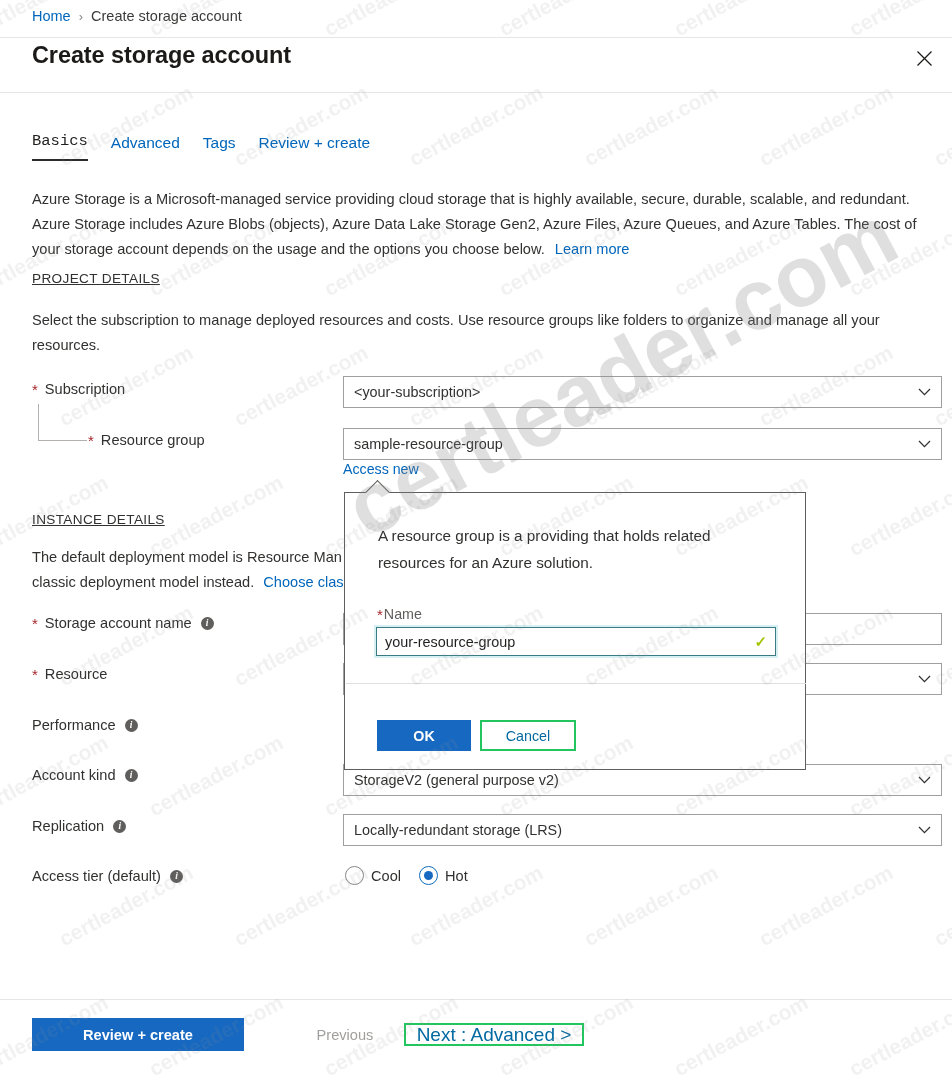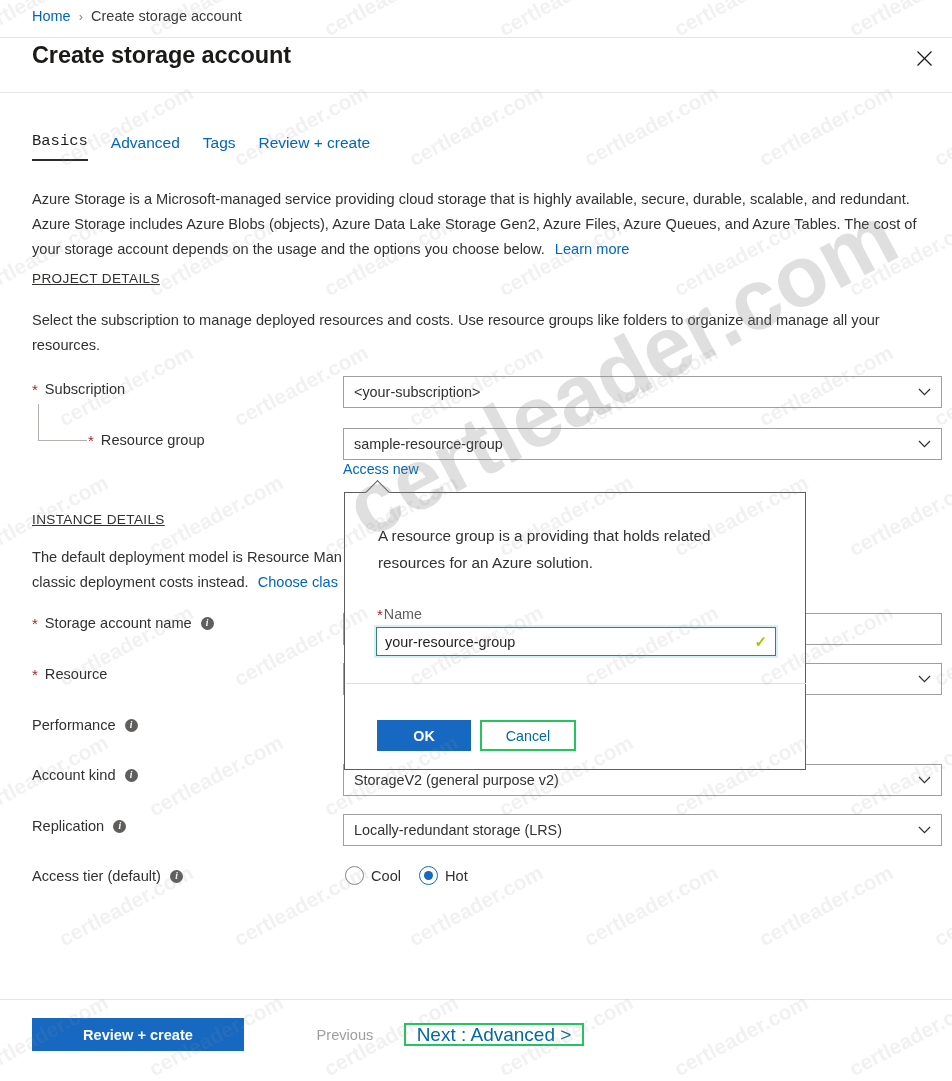--- a/index.html
+++ b/index.html
@@ -487,21 +487,21 @@
     <svg width="13" height="8" viewBox="0 0 13 8">
         <polyline points="1,1 6.5,6.6 12,1" fill="none" stroke="#323130" stroke-width="1.25"></polyline>
       </svg>
   </span>
 </div>
 <div id="create-new-link">Access new</div>
 
 <div class="section-head" id="instance-details-head">INSTANCE DETAILS</div>
 <div class="para" id="instance-details-desc">
   <span>The default deployment model is Resource Man</span><span style="opacity:0;">xxxxxxxxxxxxxxxxxxxxxxxxxxxxxxxxxxxxxxxxxxxxxxx</span><span>ploy using the</span><br>
-  <span>classic deployment costs instead.</span>
+  <span>classic deployment model instead.</span>
   <span class="inline-link" style="margin-left:5px;">Choose clas</span>
 </div>
 
 <div class="field-label" style="top:615px;">
   <span class="req-star">*</span>
   <span>Storage account name</span>
   <span class="info-icon">i</span>
 </div>
 <div class="control" style="top:613px;">
   <span></span>

